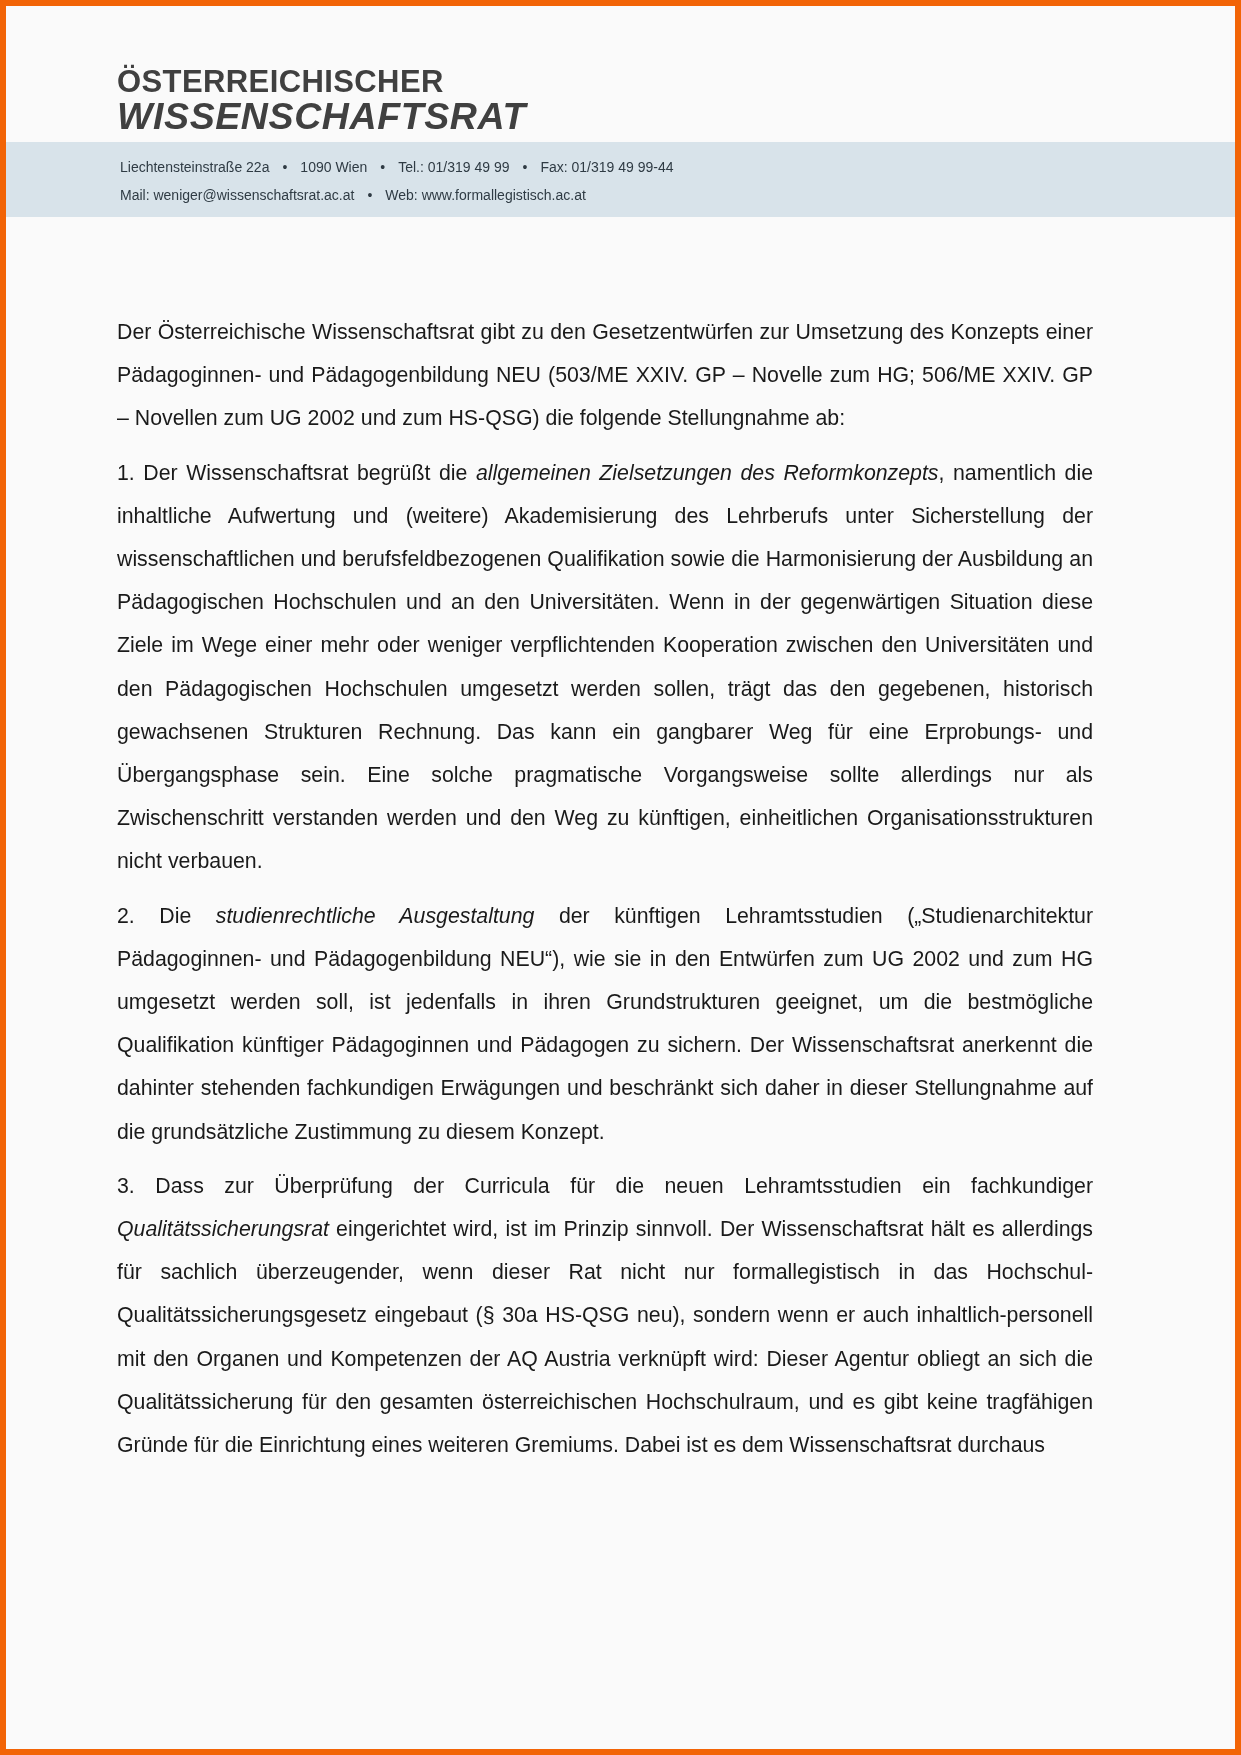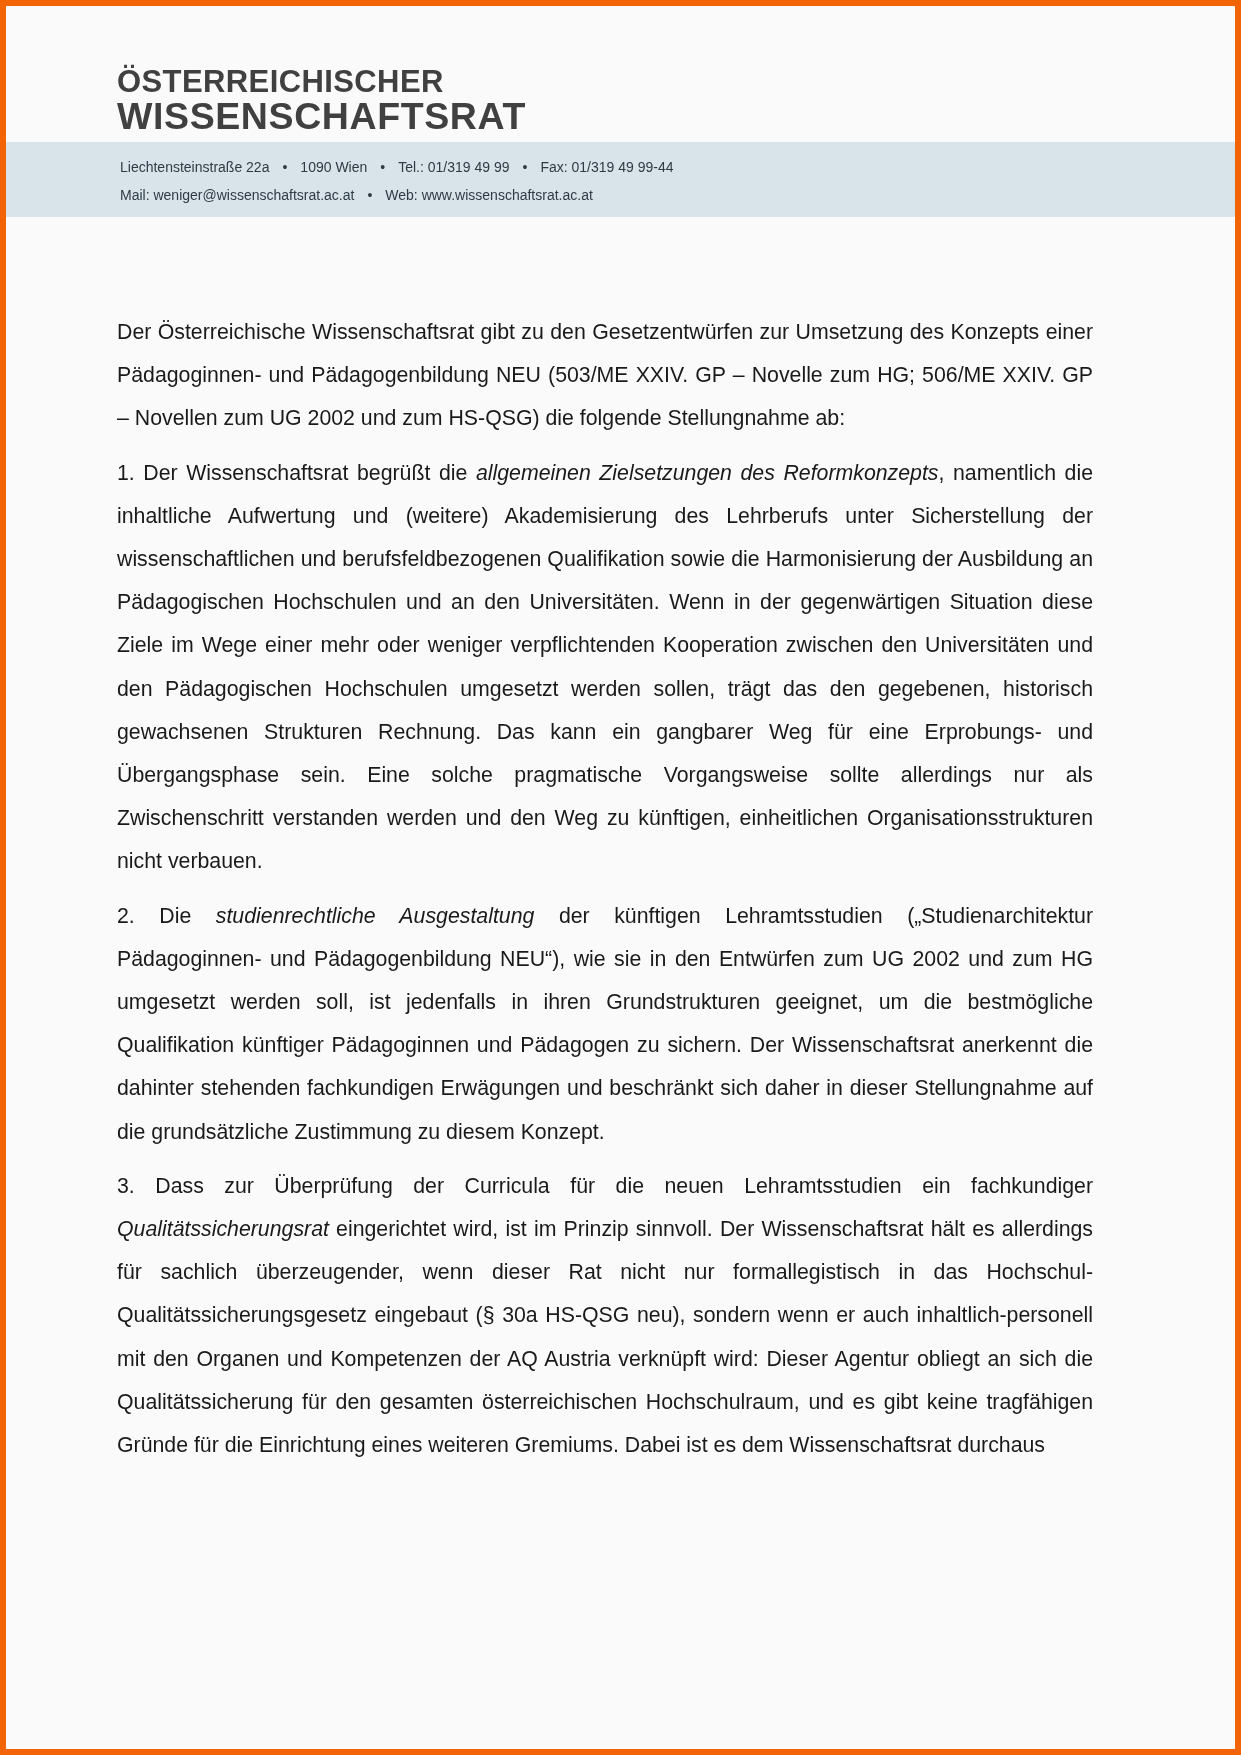--- a/index.html
+++ b/index.html
@@ -21,21 +21,21 @@
   .band {
     position: absolute; left: 6px; top: 142px; width: 1229px; height: 75px;
     background: #d8e3ea;
   }
   .logo {
     position: absolute; left: 117px; top: 66px;
     color: #404040; font-weight: bold; line-height: 1;
     z-index: 2;
   }
   .logo .l1 { font-size: 31px; letter-spacing: 0.4px; display: block; transform: scaleY(1.02); }
-  .logo .l2 { font-size: 37.5px; letter-spacing: 0.6px; display: block; margin-top: 1px; }
+  .logo .l2 { font-size: 37.5px; letter-spacing: 0.6px; display: block; margin-top: 1px; font-style: italic; }
   .contact {
     position: absolute; left: 120px; top: 153px; z-index: 2;
     color: #2f3b44; font-size: 14px; line-height: 28px;
   }
   .contact .row { white-space: pre; }
   .bullet { margin: 0 13px; }
   .body {
     position: absolute; left: 117px; top: 311px; width: 976px;
     color: #1a1a1a; font-size: 21.3px; line-height: 43.2px;
     text-align: justify;
@@ -52,21 +52,21 @@
 
 <div class="band"></div>
 
 <div class="logo">
   <span class="l1">ÖSTERREICHISCHER</span>
   <span class="l2">WISSENSCHAFTSRAT</span>
 </div>
 
 <div class="contact">
   <div class="row"><span>Liechtensteinstraße 22a</span><span class="bullet">•</span><span>1090 Wien</span><span class="bullet">•</span><span>Tel.: 01/319 49 99</span><span class="bullet">•</span><span>Fax: 01/319 49 99-44</span></div>
-  <div class="row"><span>Mail: weniger@wissenschaftsrat.ac.at</span><span class="bullet">•</span><span>Web: www.wissenschaftsrat.ac.at</span></div>
+  <div class="row"><span>Mail: weniger@wissenschaftsrat.ac.at</span><span class="bullet">•</span><span>Web: www.formallegistisch.ac.at</span></div>
 </div>
 
 <div class="body">
   <p><span>Der Österreichische Wissenschaftsrat gibt zu den Gesetzentwürfen zur Umsetzung des Konzepts einer Pädagoginnen- und Pädagogenbildung NEU (503/ME XXIV. GP – Novelle zum HG; 506/ME XXIV. GP – Novellen zum UG 2002 und zum HS-QSG) die folgende </span><strong>Stellungnahme</strong><span> ab:</span></p>
   <p><span>1. Der Wissenschaftsrat begrüßt die </span><em>allgemeinen Zielsetzungen des Reformkonzepts</em><span>, namentlich die inhaltliche Aufwertung und (weitere) Akademisierung des Lehrberufs unter Sicherstellung der wissenschaftlichen und berufsfeldbezogenen Qualifikation sowie die Harmonisierung der Ausbildung an Pädagogischen Hochschulen und an den Universitäten. Wenn in der gegenwärtigen Situation diese Ziele im Wege einer mehr oder weniger verpflichtenden Kooperation zwischen den Universitäten und den Pädagogischen Hochschulen umgesetzt werden sollen, trägt das den gegebenen, historisch gewachsenen Strukturen Rechnung. Das kann ein gangbarer Weg für eine Erprobungs- und Übergangsphase sein. Eine solche pragmatische Vorgangsweise sollte allerdings nur als Zwischenschritt verstanden werden und den Weg zu künftigen, einheitlichen Organisationsstrukturen nicht verbauen.</span></p>
   <p><span>2. Die </span><em>studienrechtliche Ausgestaltung</em><span> der künftigen Lehramtsstudien („Studienarchitektur Pädagoginnen- und Pädagogenbildung NEU“), wie sie in den Entwürfen zum UG 2002 und zum HG umgesetzt werden soll, ist jedenfalls in ihren Grundstrukturen geeignet, um die bestmögliche Qualifikation künftiger Pädagoginnen und Pädagogen zu sichern. Der Wissenschaftsrat anerkennt die dahinter stehenden fachkundigen Erwägungen und beschränkt sich daher in dieser Stellungnahme auf die grundsätzliche Zustimmung zu diesem Konzept.</span></p>
   <p><span>3. Dass zur Überprüfung der Curricula für die neuen Lehramtsstudien ein fachkundiger </span><em>Qualitätssicherungsrat</em><span> eingerichtet wird, ist im Prinzip sinnvoll. Der Wissenschaftsrat hält es allerdings für sachlich überzeugender, wenn dieser Rat nicht nur formallegistisch in das Hochschul-Qualitätssicherungsgesetz eingebaut (§ 30a HS-QSG neu), sondern wenn er auch inhaltlich-personell mit den Organen und Kompetenzen der AQ Austria verknüpft wird: Dieser Agentur obliegt an sich die Qualitätssicherung für den gesamten österreichischen Hochschulraum, und es gibt keine tragfähigen Gründe für die Einrichtung eines weiteren Gremiums. Dabei ist es dem Wissenschaftsrat durchaus</span></p>
 </div>
 
 </body></html>

